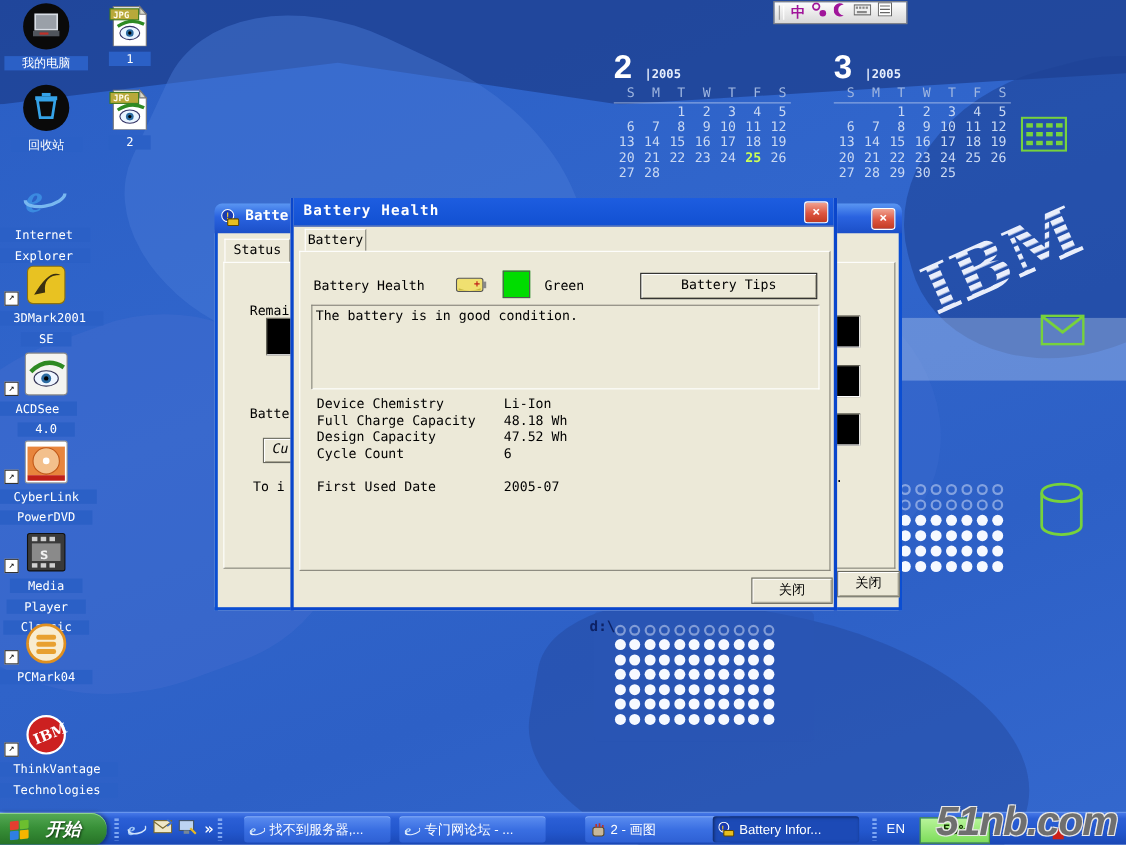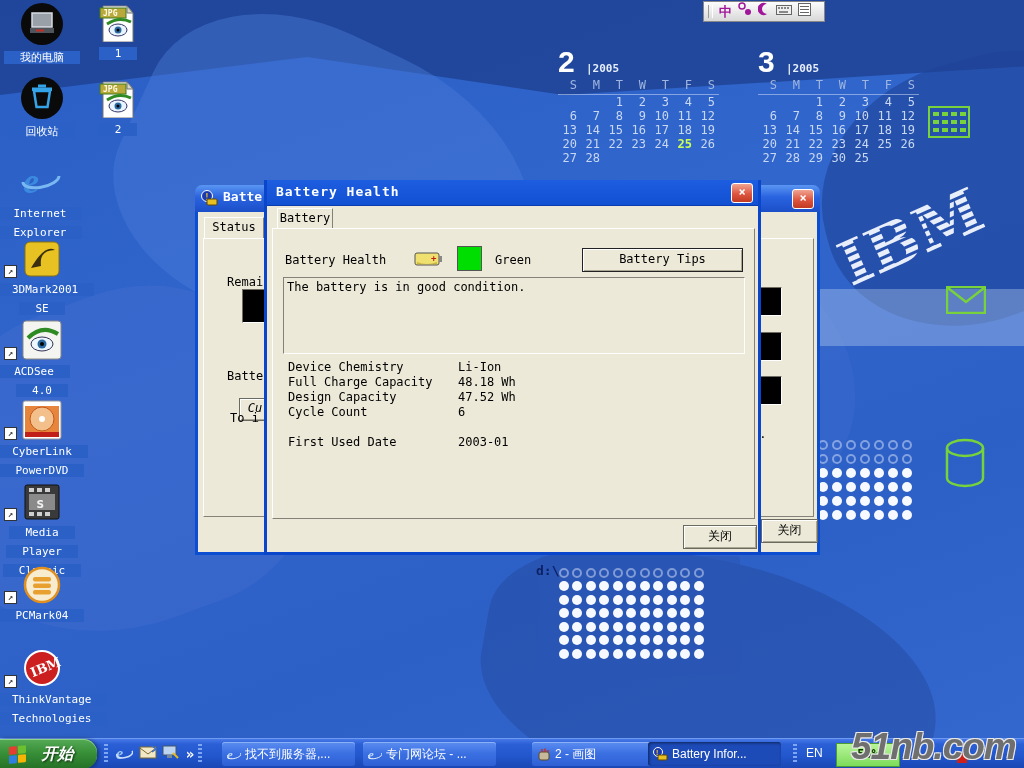--- a/index.html
+++ b/index.html
@@ -584,21 +584,21 @@
       <span class="xbtn" style="right:6px;top:4px;">×</span>
     </div>
     <div class="tab" style="left:6px;top:8px;width:58px;height:21px;">
       <span>Status</span>
     </div>
     <div class="tabpanel" style="left:5px;top:29px;width:609px;height:277px;"></div>
     <div class="lbltext" style="left:29px;top:66px;">Remai</div>
     <div class="gauge" style="left:44px;top:80px;width:26px;height:32px;"></div>
     <div class="lbltext" style="left:29px;top:160px;">Batte</div>
     <div class="btn" style="left:41px;top:189px;width:30px;height:21px;line-height:19px;font-style:italic;"><span>Cu</span></div>
-    <div class="lbltext" style="left:32px;top:202px;">To i</div>
+    <div class="lbltext" style="left:32px;top:226px;">To i</div>
     <div class="gauge" style="left:559px;top:78px;width:23px;height:27px;"></div>
     <div class="gauge" style="left:559px;top:123px;width:23px;height:27px;"></div>
     <div class="gauge" style="left:559px;top:167px;width:23px;height:27px;"></div>
     <div class="lbltext" style="left:554px;top:218px;">%.</div>
     <div class="btn" style="left:563px;top:310px;width:55px;height:22px;line-height:20px;"><span>关闭</span></div>
   </div>
 
   <div class="win" style="left:264px;top:180px;width:497px;height:375px;z-index:20;border-color:#0a46cc;">
     <div class="tb-classic">
       <span class="t">Battery Health</span>
@@ -627,21 +627,21 @@
     <div class="lbltext" style="left:21px;top:180px;">Device Chemistry</div>
     <div class="lbltext" style="left:191px;top:180px;">Li-Ion</div>
     <div class="lbltext" style="left:21px;top:195px;">Full Charge Capacity</div>
     <div class="lbltext" style="left:191px;top:195px;">48.18 Wh</div>
     <div class="lbltext" style="left:21px;top:210px;">Design Capacity</div>
     <div class="lbltext" style="left:191px;top:210px;">47.52 Wh</div>
     <div class="lbltext" style="left:21px;top:225px;">Cycle Count</div>
     <div class="lbltext" style="left:191px;top:225px;">6</div>
 
     <div class="lbltext" style="left:21px;top:255px;">First Used Date</div>
-    <div class="lbltext" style="left:191px;top:255px;">2003-01</div>
+    <div class="lbltext" style="left:191px;top:255px;">2005-07</div>
 
     <div class="btn" style="left:416px;top:345px;width:72px;height:22px;line-height:20px;"><span>关闭</span></div>
   </div>
 
   <div id="taskbar">
     <div id="startbtn">
       <svg style="position:absolute;left:8px;top:6px;" width="19" height="19">
           <g transform="skewY(-6)">
             <rect x="1" y="2" width="8" height="8" rx="1" fill="#e33e30"></rect>
             <rect x="10" y="2" width="8" height="8" rx="1" fill="#6cbf2f"></rect>

